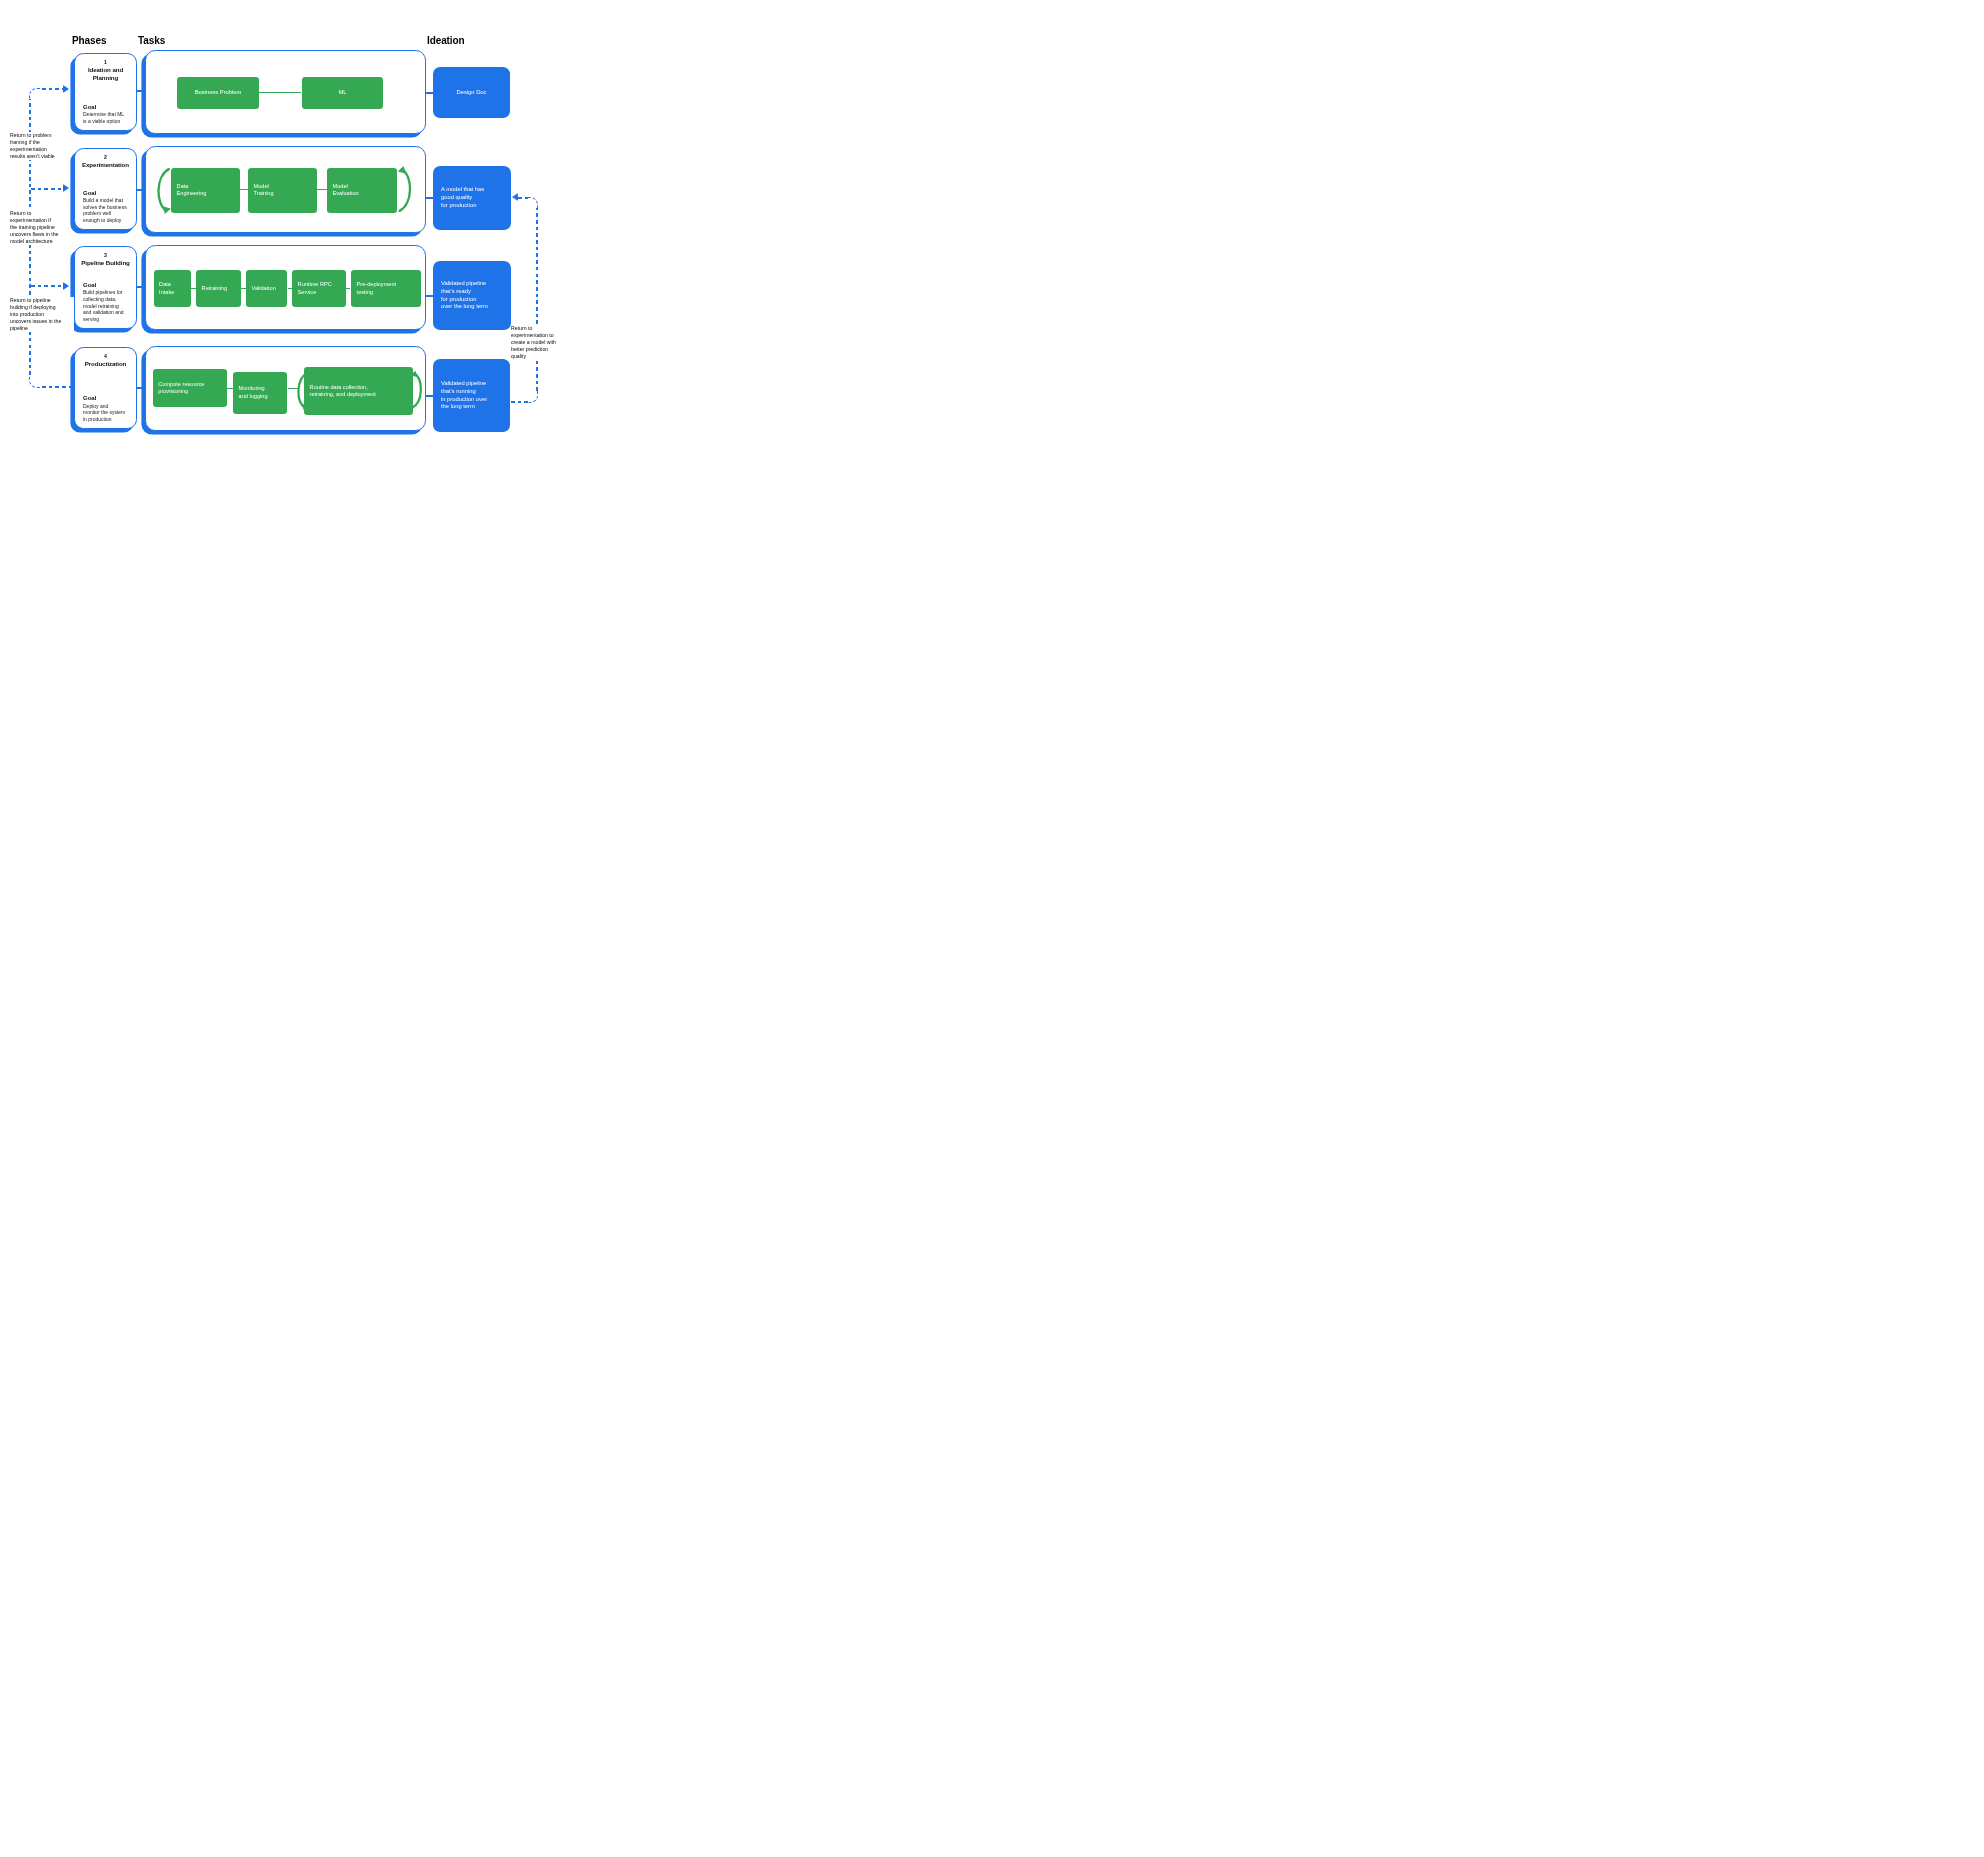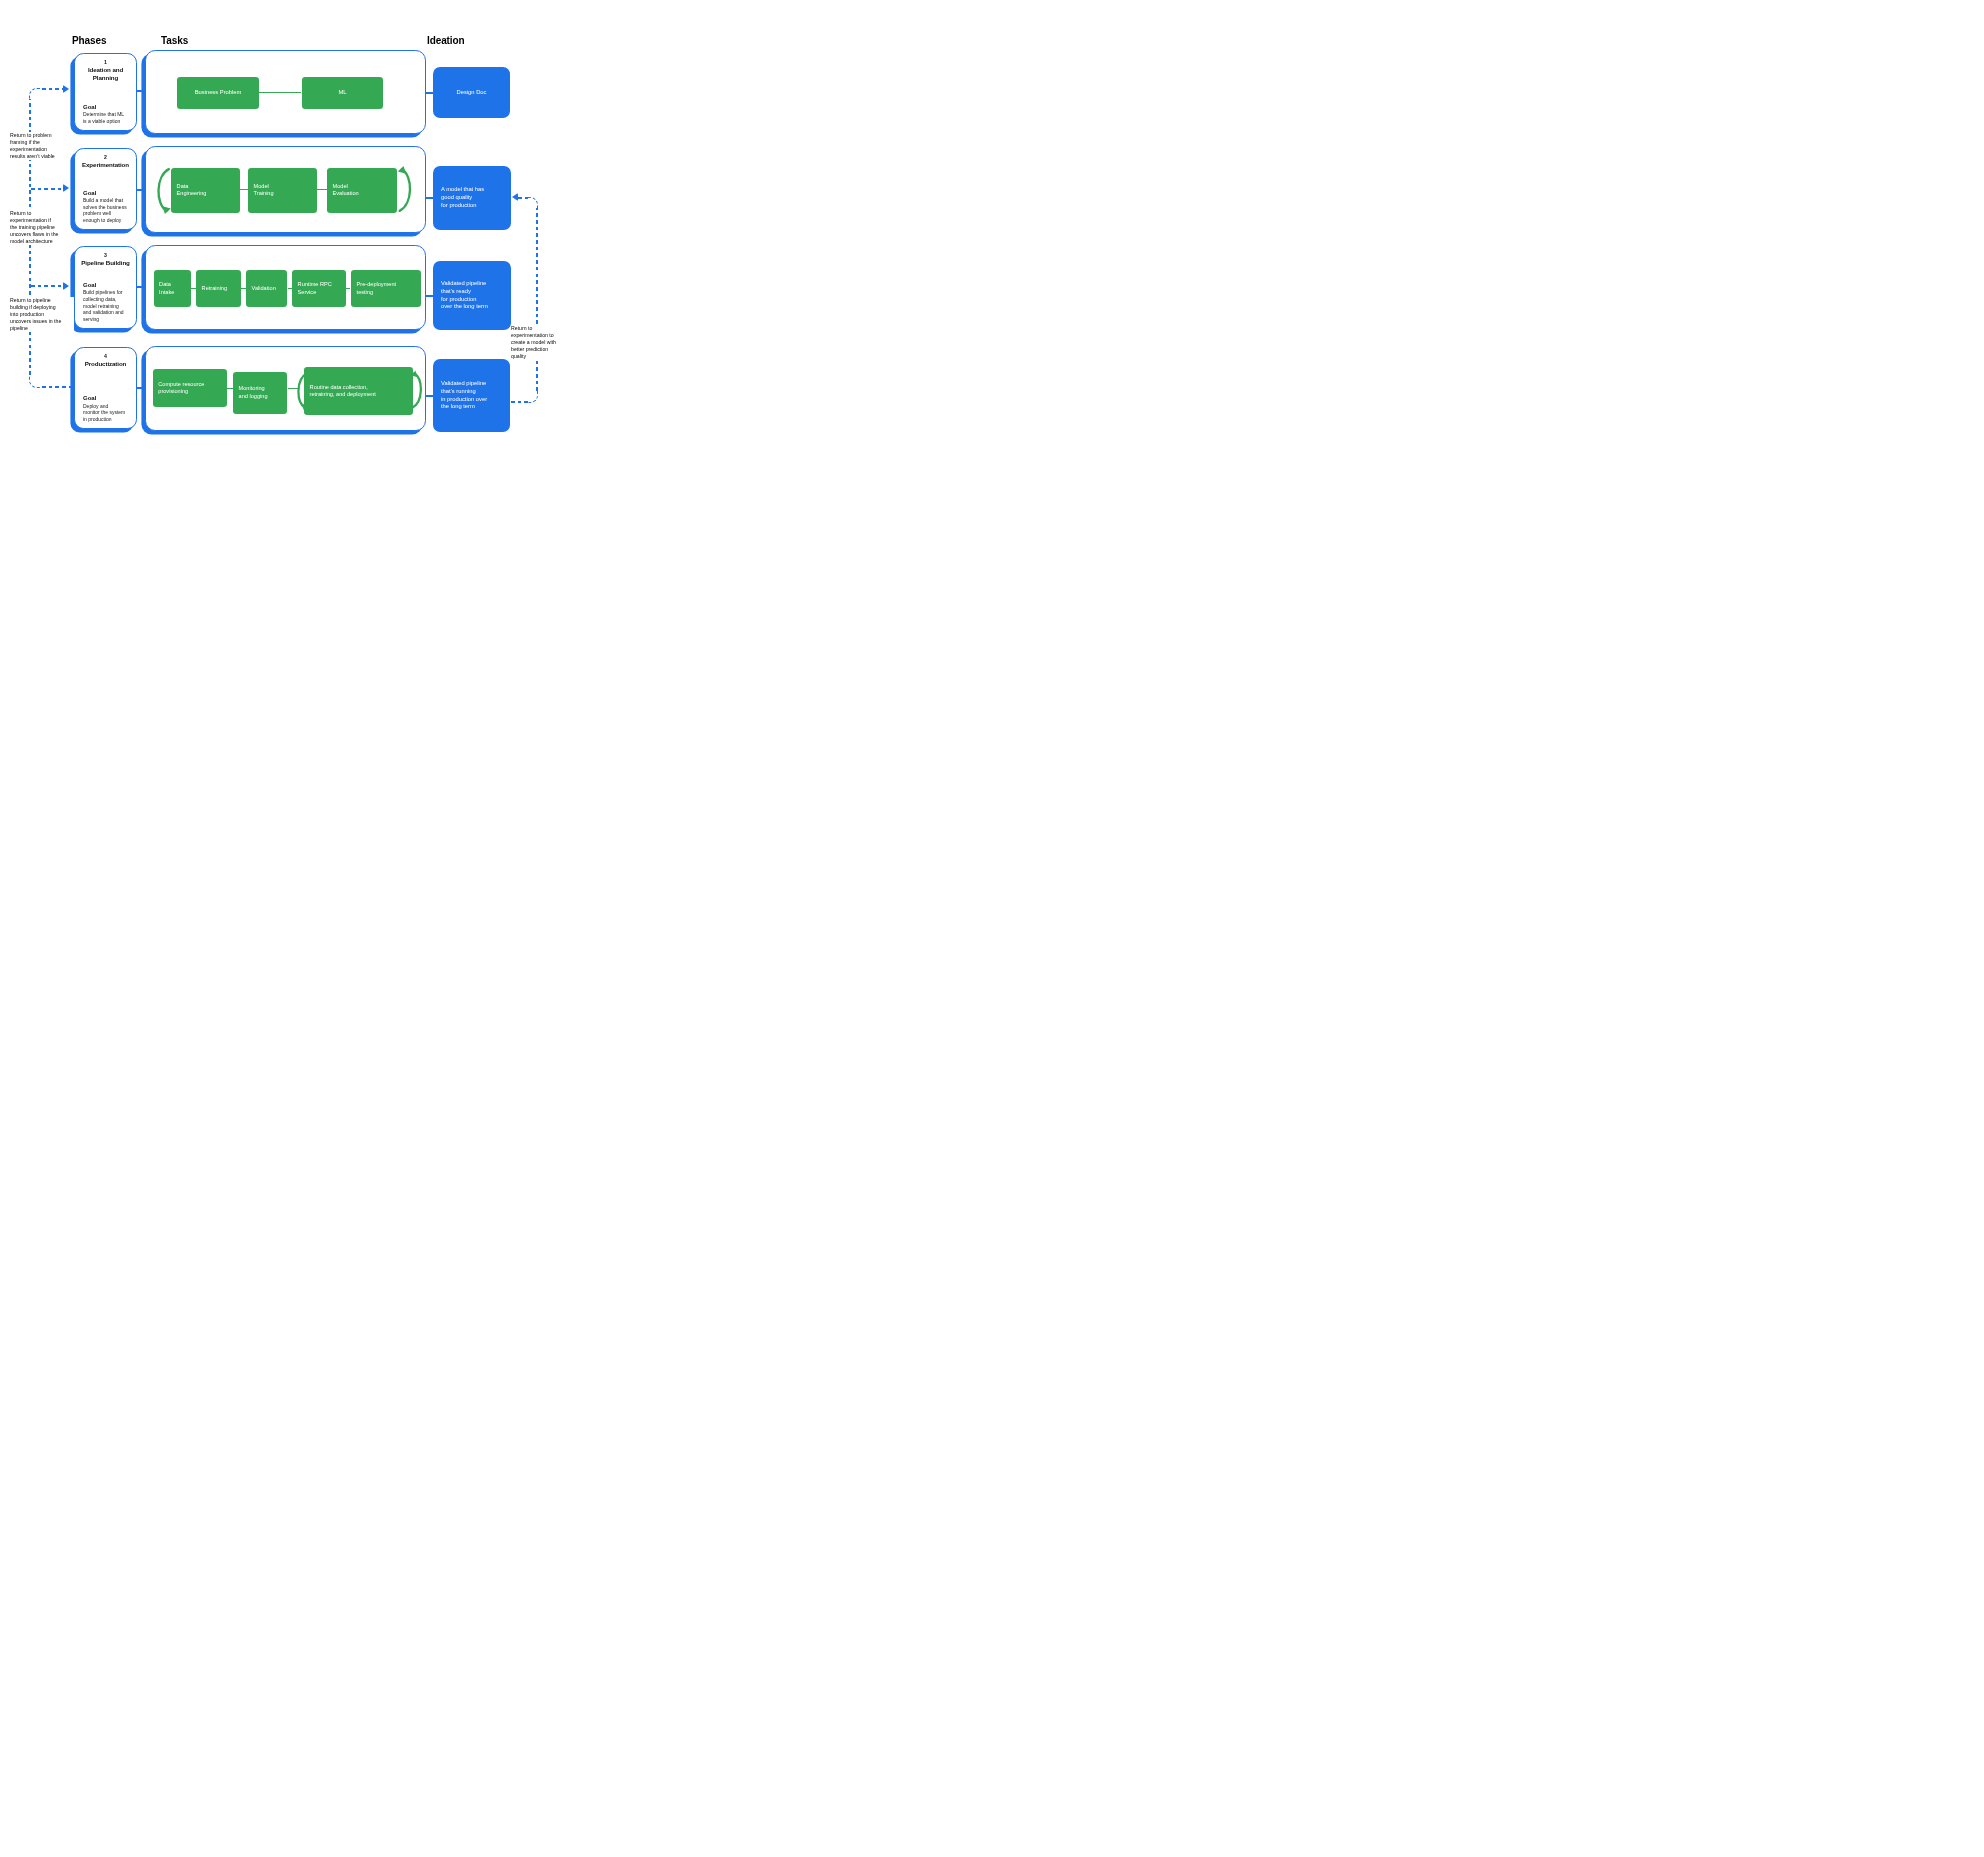--- a/index.html
+++ b/index.html
@@ -50,21 +50,21 @@
   .arr-l{position:absolute;width:0;height:0;border-top:4.4px solid transparent;border-bottom:4.4px solid transparent;border-right:6.7px solid #1e73e8;border-radius:1.2px;z-index:0;}
 
   .note{position:absolute;font-size:5.2px;line-height:1.35;color:#0b0b0b;white-space:pre-line;background:#fff;z-index:5;}
 </style>
 </head>
 <body>
 
 <div id="page">
 
   <div class="hdr" style="left:72px;top:35px;">Phases</div>
-  <div class="hdr" style="left:161px;top:35px;">Tasks</div>
+  <div class="hdr" style="left:138px;top:35px;">Tasks</div>
   <div class="hdr" style="left:427px;top:35px;">Ideation</div>
 
   <div class="phase-card" style="top:53px;height:78px;">
     <div class="phase-num">1</div>
     <div class="phase-title">Ideation and
 Planning</div>
     <div class="phase-goal">
       <div class="goal-label">Goal</div>
       <div class="goal-text">Determine that ML
 is a viable option</div>

